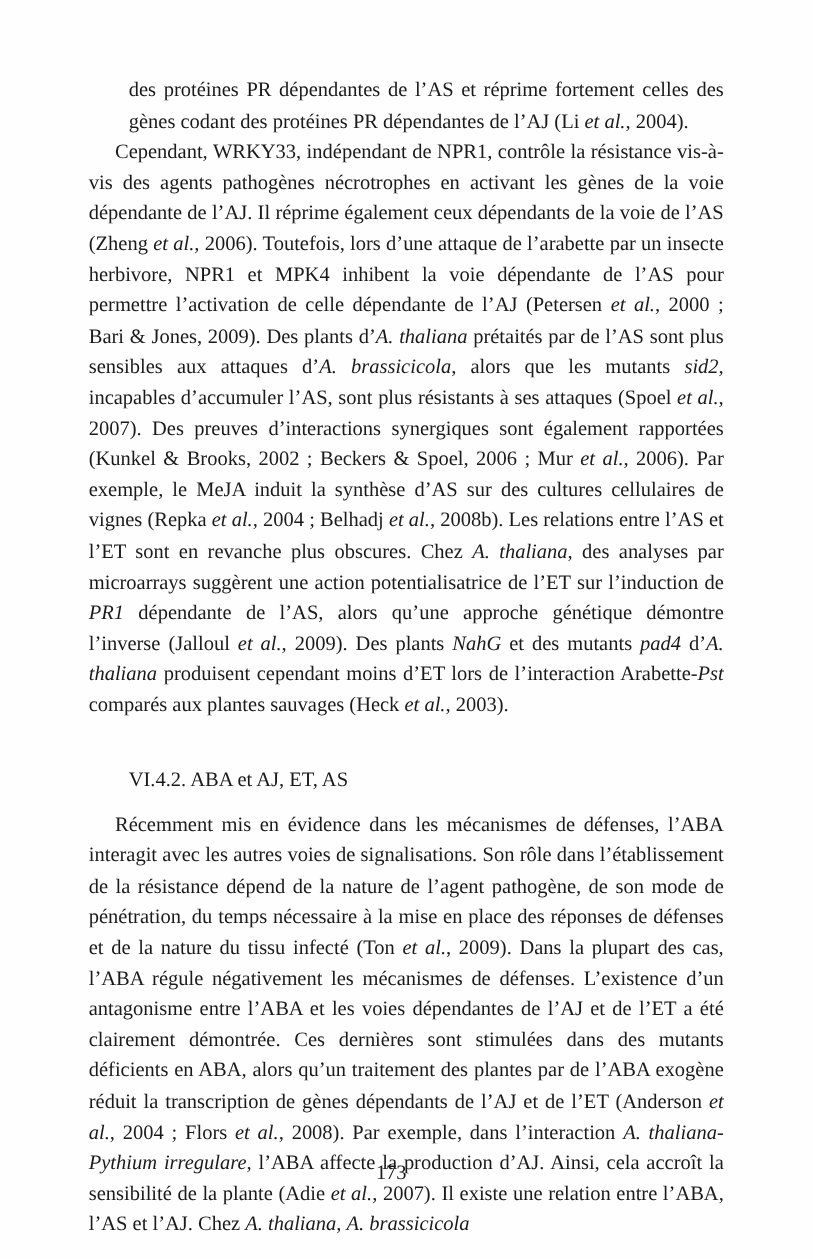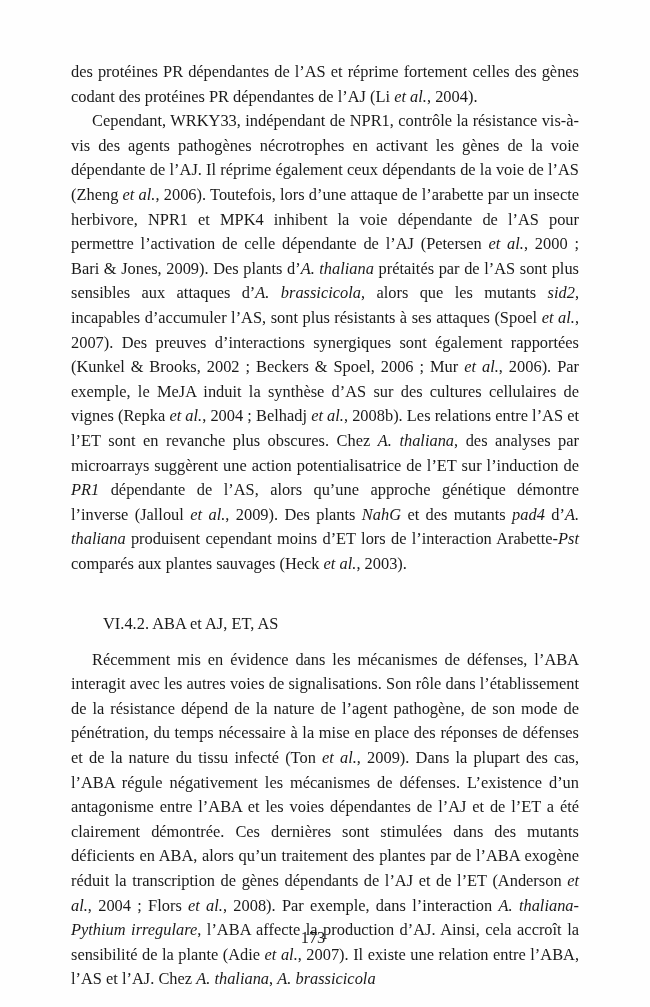--- a/index.html
+++ b/index.html
@@ -32,20 +32,21 @@
     font-size: 16.4px;
     line-height: 24.6px;
     text-align: justify;
     text-justify: inter-word;
     text-indent: 21px;
     hyphens: none;
     word-spacing: 0px;
   }
   p.no-indent {
     text-indent: 0;
+    margin-left: 32px;
   }
   h2.section-heading {
     margin: 11px;
     font-size: 16.4px;
     line-height: 24.6px;
     font-weight: normal;
     text-indent: 21px;
     text-align: left;
   }
   .gap-before-heading {

